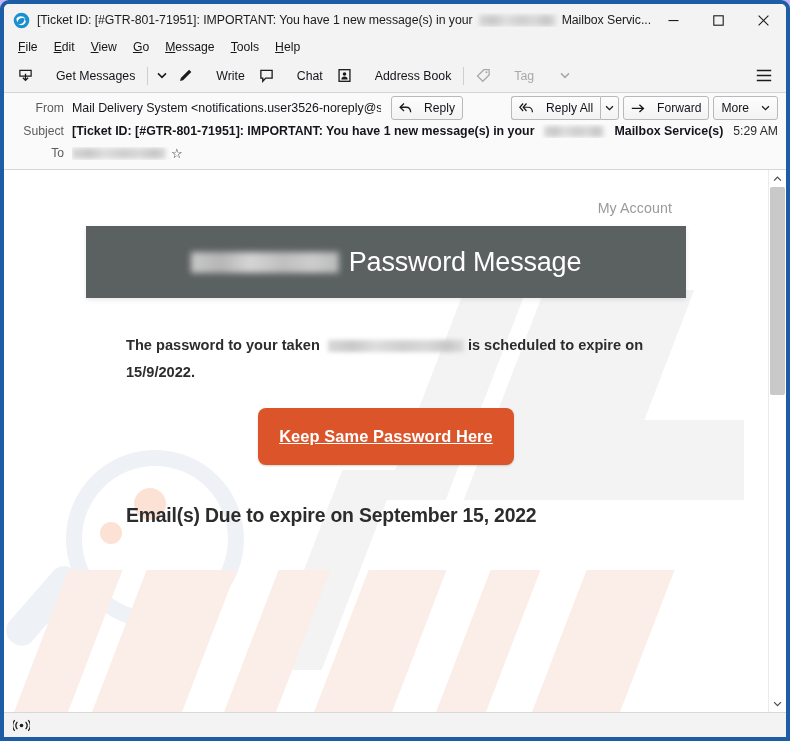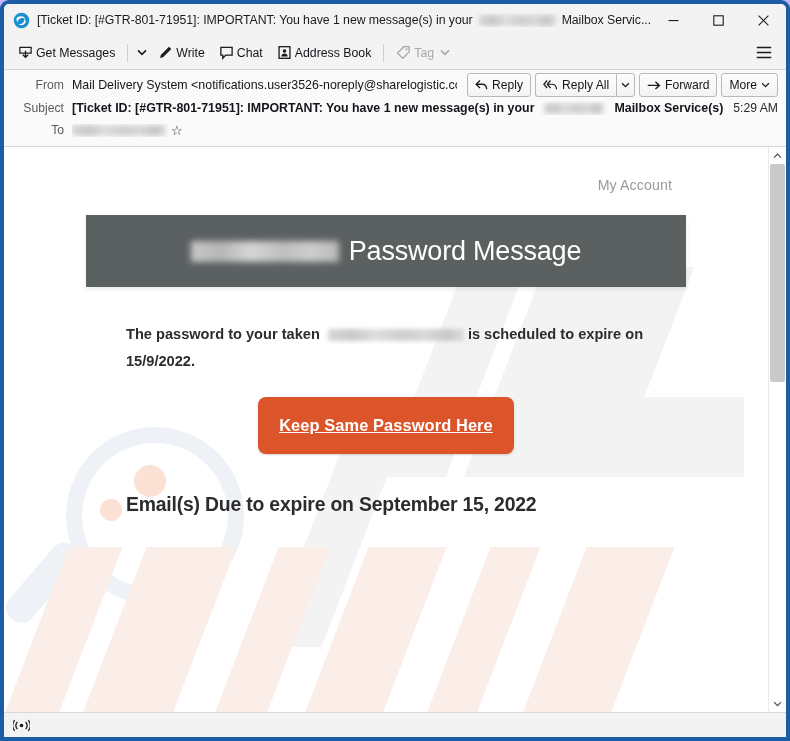--- a/index.html
+++ b/index.html
@@ -106,21 +106,21 @@
     min-height: 33px;
     background: #f3f3f3;
     border-bottom: 1px solid #d4d4d4;
     display: flex;
     align-items: center;
     padding: 0 8px 0 7px;
   }
   .tbtn {
     display: flex;
     align-items: center;
-    gap: 3px;
+    gap: 23px;
     height: 25px;
     padding: 0 7px;
     border-radius: 3px;
     font-size: 12.3px;
     color: #15141a;
     white-space: nowrap;
   }
   .tbtn.disabled { color: #a9a9a9; }
   .tb-caret {
     width: 18px;
@@ -193,32 +193,32 @@
     display: flex;
     align-items: stretch;
     gap: 4px;
     margin-left: auto;
     padding-left: 10px;
     flex: 0 0 auto;
   }
   .rbtn {
     display: flex;
     align-items: center;
-    gap: 4px;
+    gap: 12px;
     height: 22px;
     padding: 0 7px;
     border: 1px solid #b9b9b9;
     border-radius: 3px;
     background: linear-gradient(#fdfdfd,#f3f3f3);
     font-size: 12.1px;
     color: #15141a;
     white-space: nowrap;
   }
   .rbtn-split { display: flex; align-items: stretch; }
-  .rbtn-split .rbtn.main { border-radius: 3px 0 0 3px; border-right: none; }
+  .rbtn-split .rbtn.main { border-radius: 3px 0 0 3px; border-right: none; margin-left: 44px; }
   .rbtn-split .rbtn.arrow { border-radius: 0 3px 3px 0; padding: 0 4px; }
 
   
   .body-area {
     position: relative;
     flex: 1 1 auto;
     background: #ffffff;
     overflow: hidden;
     display: flex;
   }
@@ -278,21 +278,21 @@
   .mail-inner {
     width: 600px;
     margin: 0 auto;
     position: relative;
   }
   .my-account {
     text-align: right;
     font-size: 14.2px;
     color: #9a9a9a;
     padding-right: 14px;
-    margin-bottom: 22px;
+    margin-bottom: 10px;
     letter-spacing: 0.1px;
   }
   .banner {
     background: #5b6060;
     height: 72px;
     display: flex;
     align-items: center;
     justify-content: center;
     box-shadow: 0 2px 5px rgba(0,0,0,0.09);
   }
@@ -423,20 +423,29 @@
           </svg>
         </div>
         <div class="win-btn close">
           <svg width="11" height="11" viewBox="0 0 11 11">
             <path d="M0.6 0.6 L10.4 10.4 M10.4 0.6 L0.6 10.4" stroke="currentColor" stroke-width="1.1" fill="none"></path>
           </svg>
         </div>
       </div>
     </div>
 
+    <div class="menubar">
+      <div class="menu-item"><u>F</u>ile</div>
+      <div class="menu-item"><u>E</u>dit</div>
+      <div class="menu-item"><u>V</u>iew</div>
+      <div class="menu-item"><u>G</u>o</div>
+      <div class="menu-item"><u>M</u>essage</div>
+      <div class="menu-item"><u>T</u>ools</div>
+      <div class="menu-item"><u>H</u>elp</div>
+    </div>
 
     <div class="toolbar">
       <div class="tbtn">
         <svg width="15" height="15" viewBox="0 0 16 16">
           <path d="M2 2.5h12v6.2H2z" fill="none" stroke="#1b1b1b" stroke-width="1.3"></path>
           <path d="M8 6.2v6.8 M5.2 10.4 8 13.2 10.8 10.4" fill="none" stroke="#1b1b1b" stroke-width="1.4"></path>
         </svg>
         <span>Get Messages</span>
       </div>
       <div class="tb-sep"></div>

